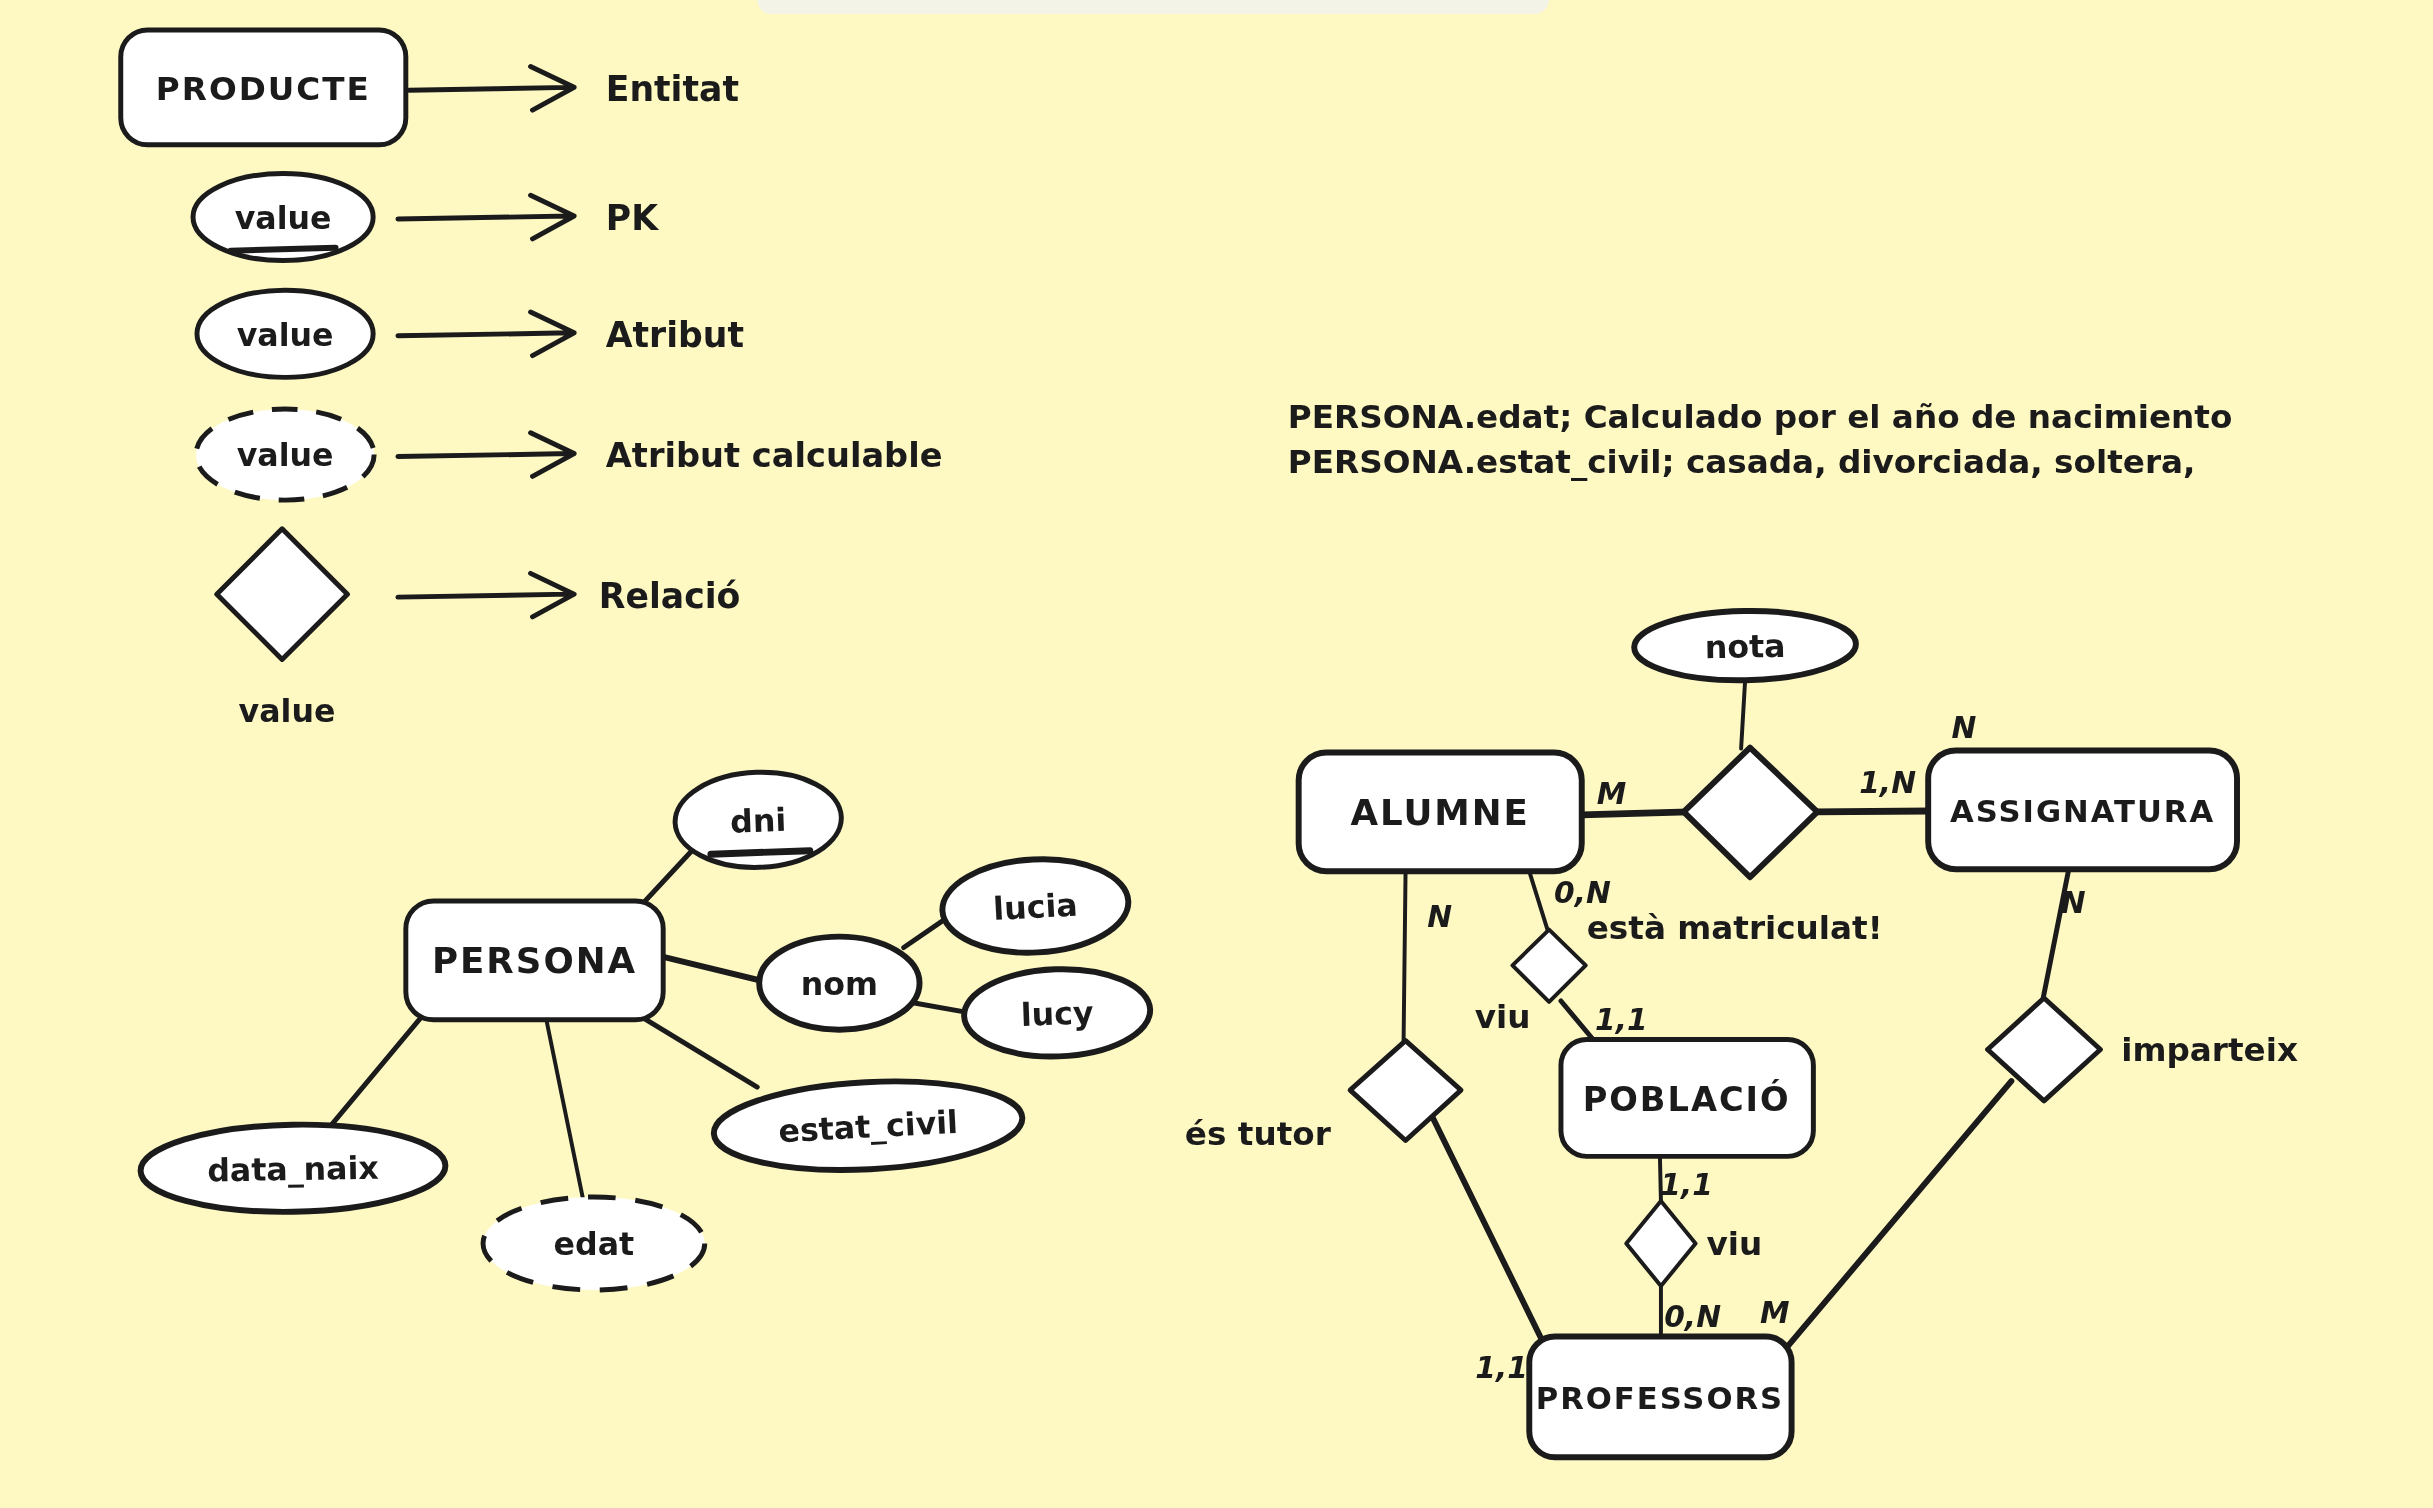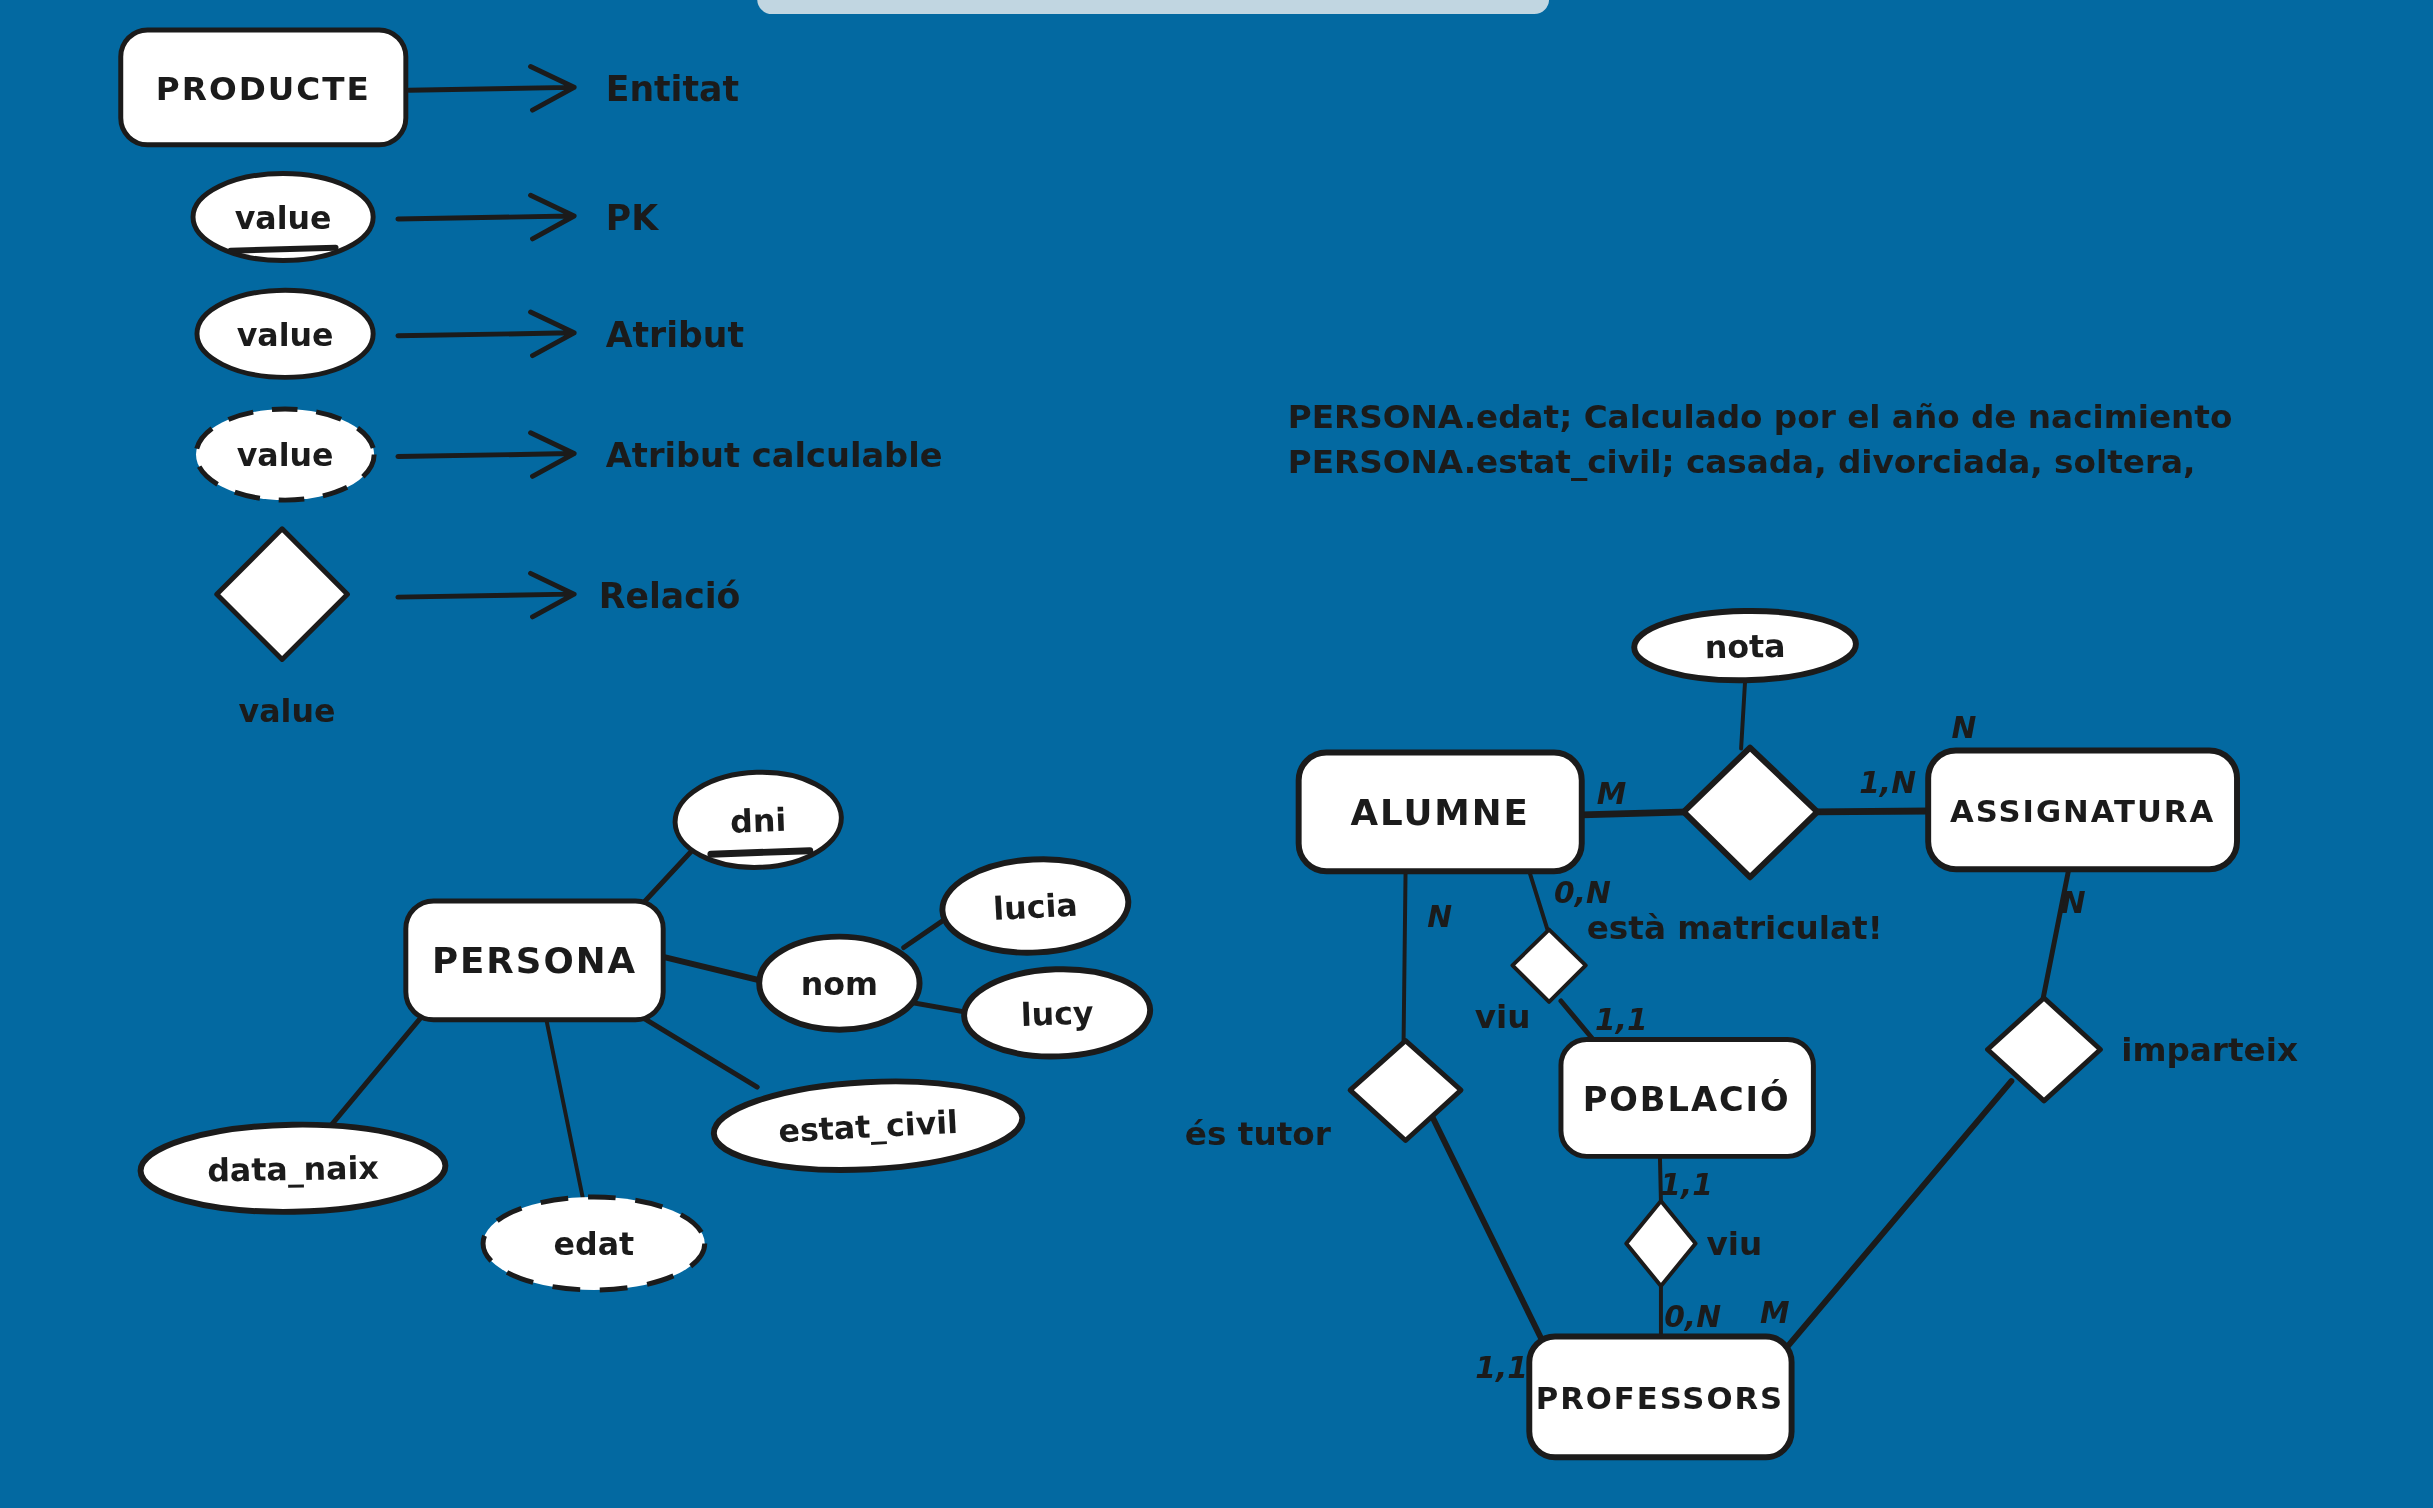--- a/index.html
+++ b/index.html
@@ -1,16 +1,16 @@
 <!DOCTYPE html>
 <html><head>
 <meta charset="utf-8">
 <style>
   html,body{margin:0;padding:0;background:#ffffff;}
-  #stage{position:relative;width:2433px;height:1509px;background:#0369a1;overflow:hidden;}
+  #stage{position:relative;width:2433px;height:1509px;background:#fef9c3;overflow:hidden;}
   svg{position:absolute;left:0;top:0;}
   .t{font-family:"DejaVu Sans",sans-serif;font-weight:bold;fill:#1b1b1b;}
   .entity{font-size:36px;letter-spacing:2px;text-anchor:middle;}
   .entity-sm{font-size:31px;letter-spacing:2px;text-anchor:middle;}
   .attr{font-size:32px;text-anchor:middle;}
   .label{font-size:35px;}
   .note{font-size:33px;}
   .rel{font-size:33px;}
   .card{font-size:30px;font-style:italic;}
   .card-m{text-anchor:middle;}

